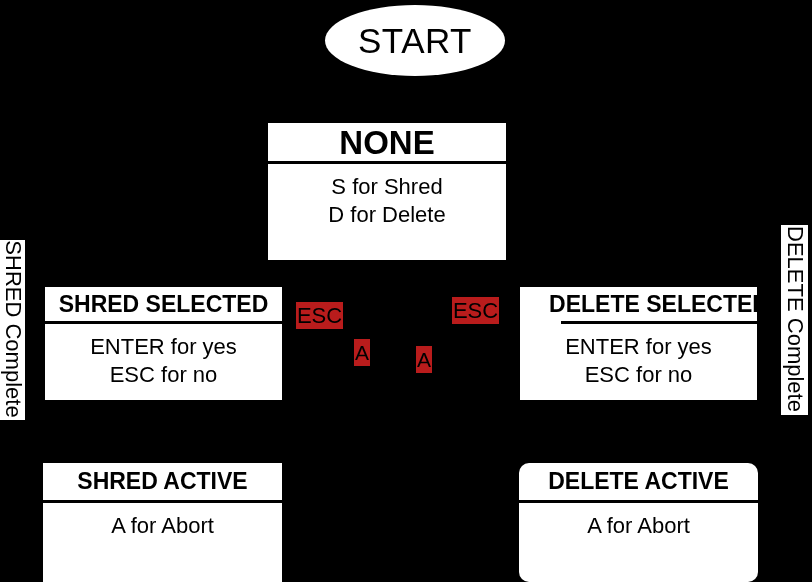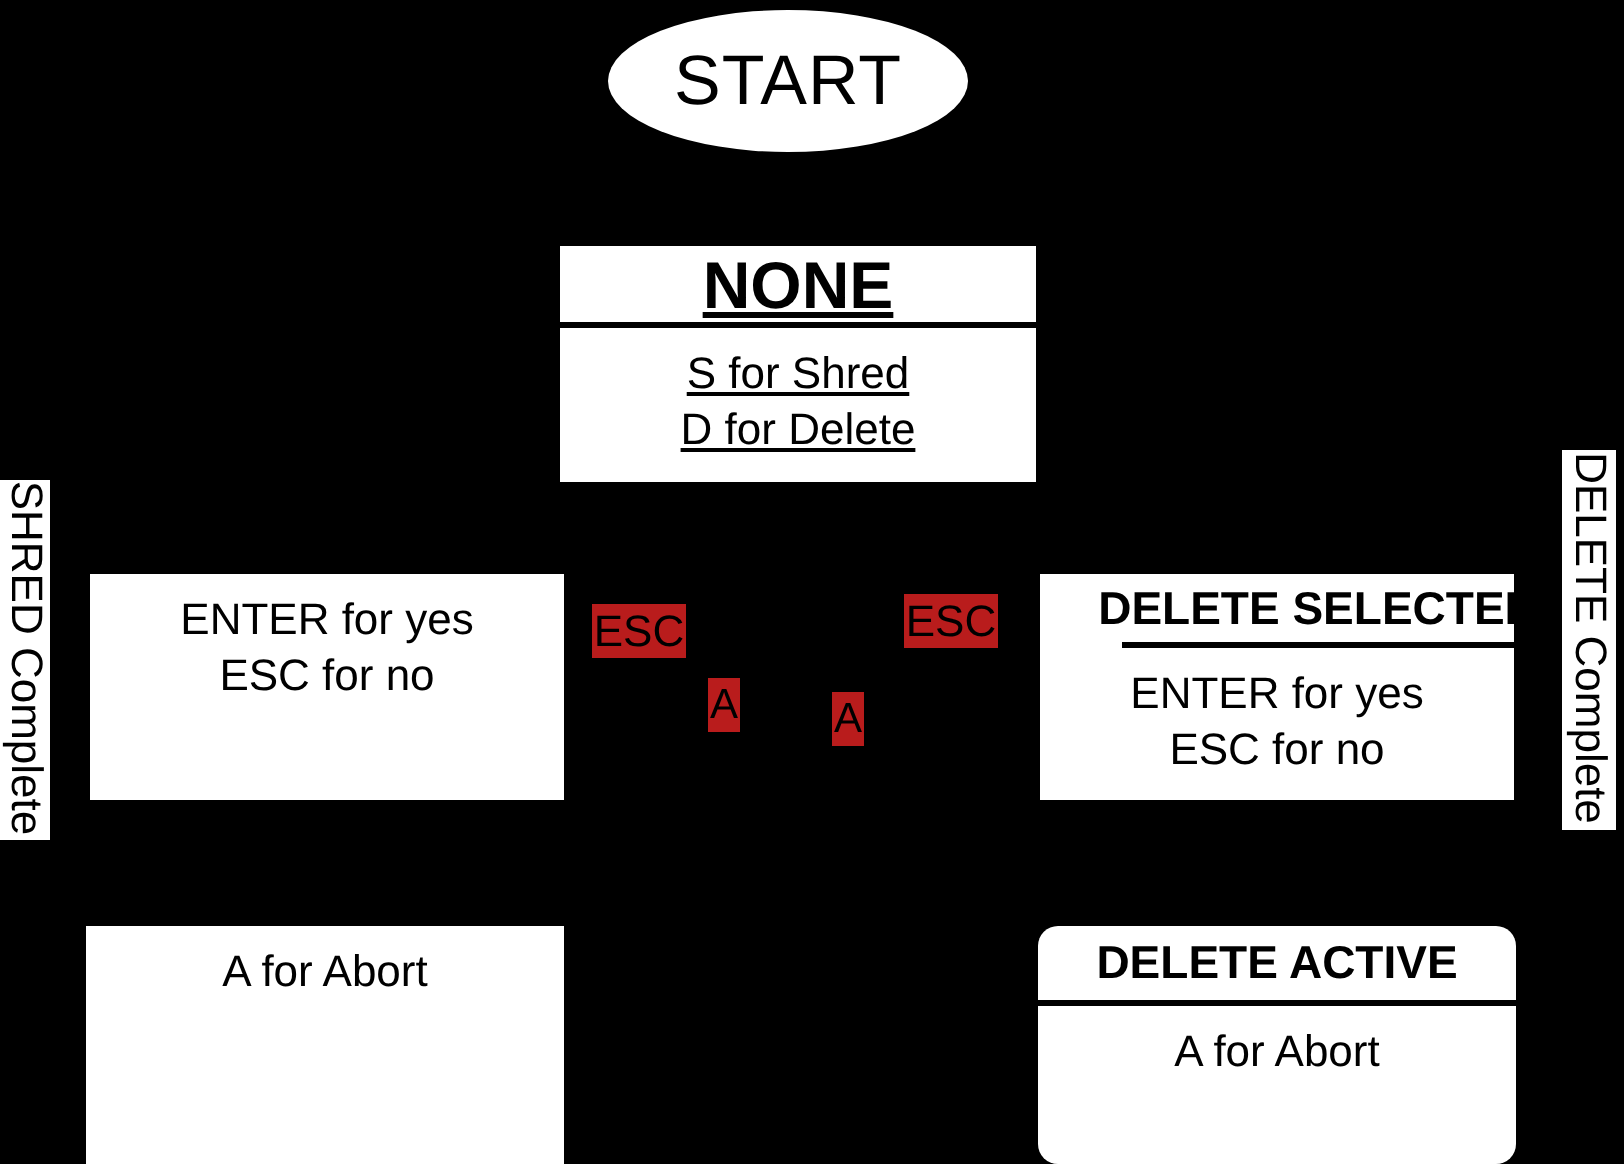--- a/index.html
+++ b/index.html
@@ -20,21 +20,21 @@
     position: absolute;
     left: 0; top: 0;
     width: 812px;
     height: 582px;
     background: #000000;
   }
 
   
   .start-node {
     position: absolute;
-    left: 304px;
+    left: 325px;
     top: 5px;
     width: 180px;
     height: 71px;
     background: #ffffff;
     border-radius: 50%;
     display: flex;
     align-items: center;
     justify-content: center;
   }
   .start-label {
@@ -79,25 +79,24 @@
   }
   .state-line {
     color: #000000;
     font-size: 22px;
     line-height: 28px;
     white-space: nowrap;
   }
 
   
   #box-none {
-    left: 280px;
+    left: 268px;
     top: 123px;
     width: 238px;
-    height: 118px;
-    text-decoration: underline;
+    height: 137px;
   }
   #box-none .state-title-row { height: 41px; }
   #box-none .state-title { font-size: 33px; }
 
   
   #box-shred-selected {
     left: 45px;
     top: 287px;
     width: 237px;
     height: 113px;
@@ -235,37 +234,43 @@
     <div class="state-title-row">
       <span class="state-title">NONE</span>
     </div>
     <div class="state-body">
       <span class="state-line">S for Shred</span>
       <span class="state-line">D for Delete</span>
     </div>
   </div>
 
   <div class="state-box" id="box-shred-selected">
+    <div class="state-title-row">
+      <span class="state-title">SHRED SELECTED</span>
+    </div>
     <div class="state-body">
       <span class="state-line">ENTER for yes</span>
       <span class="state-line">ESC for no</span>
     </div>
   </div>
 
   <div class="state-box" id="box-delete-selected">
     <div class="state-title-row">
       <span class="state-title">DELETE SELECTED</span>
     </div>
     <div class="state-body">
       <span class="state-line">ENTER for yes</span>
       <span class="state-line">ESC for no</span>
     </div>
   </div>
 
   <div class="state-box" id="box-shred-active">
+    <div class="state-title-row">
+      <span class="state-title">SHRED ACTIVE</span>
+    </div>
     <div class="state-body">
       <span class="state-line">A for Abort</span>
     </div>
   </div>
 
   <div class="state-box" id="box-delete-active">
     <div class="state-title-row">
       <span class="state-title">DELETE ACTIVE</span>
     </div>
     <div class="state-body">

